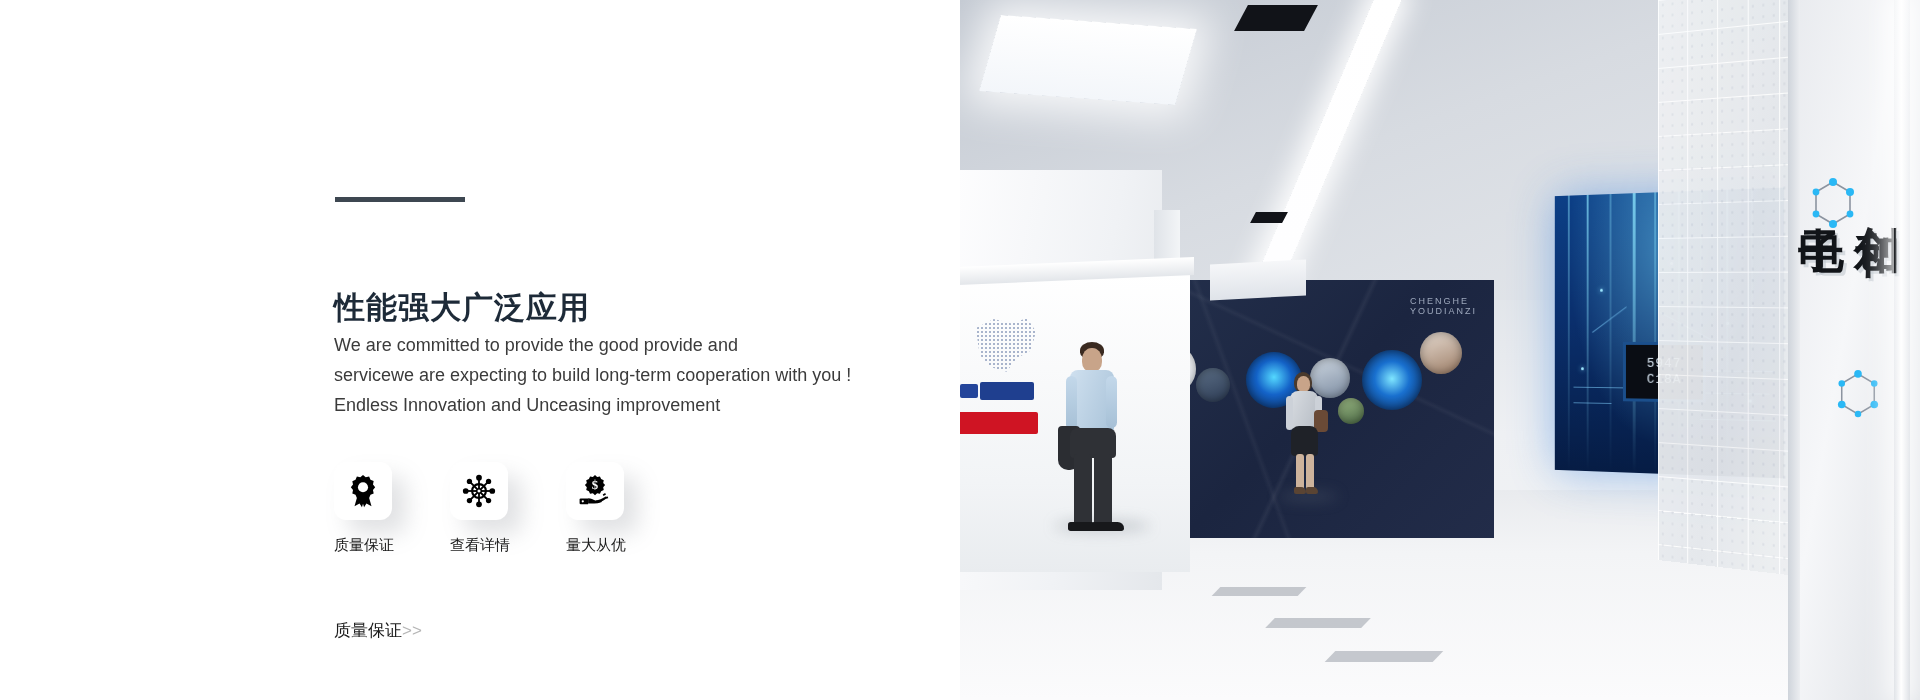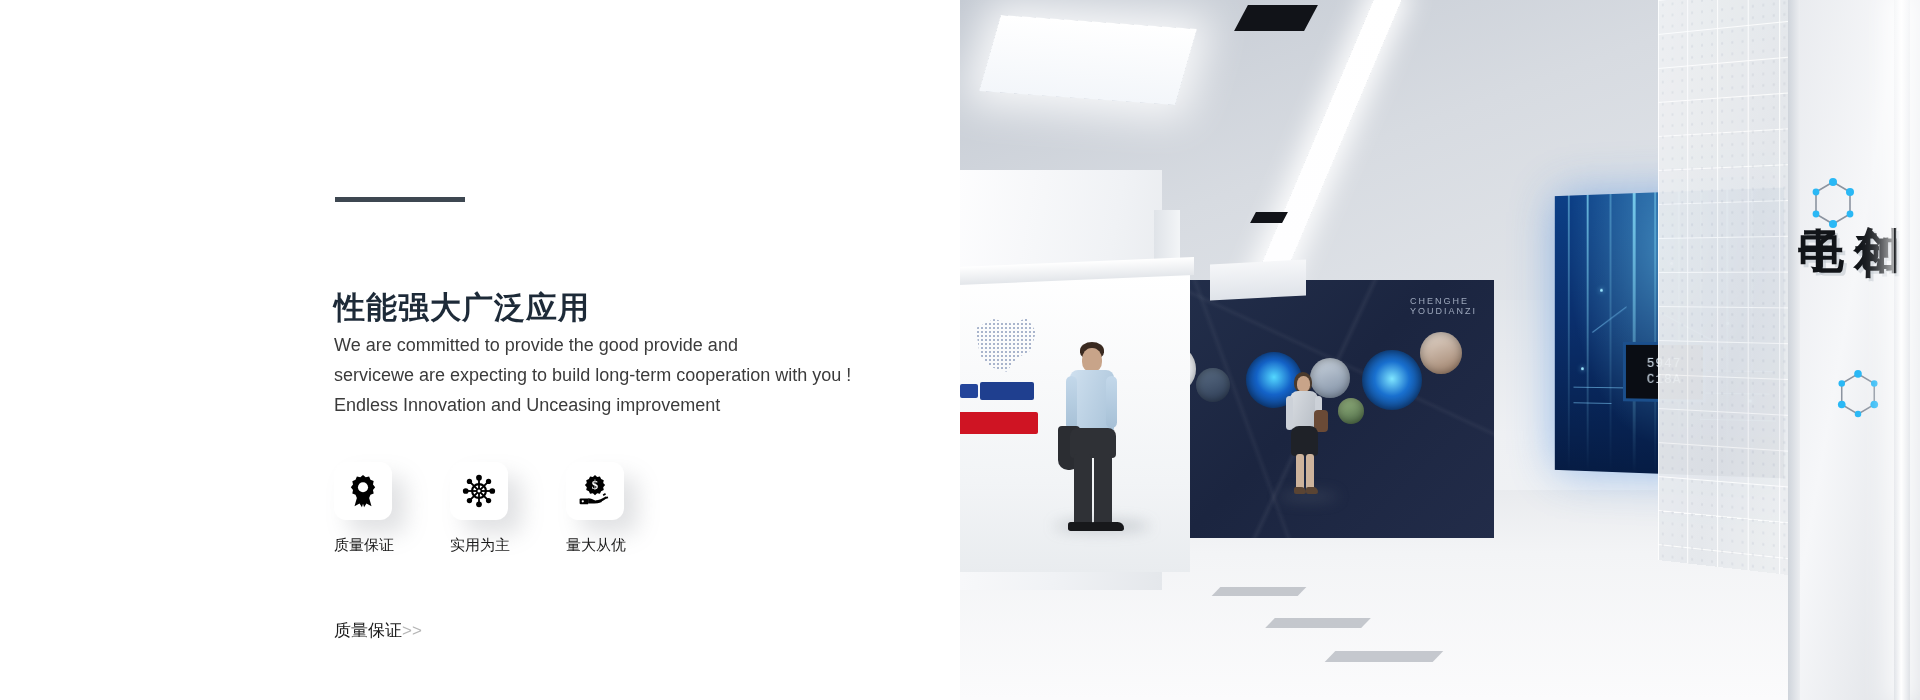--- a/index.html
+++ b/index.html
@@ -526,21 +526,21 @@
               <circle cx="57" cy="32" r="5.4"></circle>
               <circle cx="14" cy="14" r="5"></circle>
               <circle cx="50" cy="14" r="5"></circle>
               <circle cx="14" cy="50" r="5"></circle>
               <circle cx="50" cy="50" r="5"></circle>
             </g>
             <polygon points="32,25 39,32 32,39 25,32" fill="#000000"></polygon>
             <polygon points="32,28.5 35.5,32 32,35.5 28.5,32" fill="#ffffff"></polygon>
           </svg>
         </div>
-        <div class="feature-label">实用为主</div>
+        <div class="feature-label">查看详情</div>
       </div>
 
       <div class="feature">
         <div class="feature-icon">
           <svg viewBox="0 0 64 64" aria-hidden="true">
             <path fill="#000000" d="M32 2l4 3.6 5.3-1.1 2.2 4.9 5 2.2-1.1 5.3 3.6 4-3.6 4 1.1 5.3-5 2.2-2.2 4.9-5.3-1.1-4 3.6-4-3.6-5.3 1.1-2.2-4.9-5-2.2 1.1-5.3-3.6-4 3.6-4-1.1-5.3 5-2.2 2.2-4.9 5.3 1.1z"></path>
             <text x="32" y="28" font-family="Liberation Serif, serif" font-size="24" font-weight="bold" fill="#ffffff" text-anchor="middle">$</text>
             <path fill="#000000" d="M5 46h14v11H5a2 2 0 01-2-2v-7a2 2 0 012-2z"></path>
             <circle cx="9" cy="51.5" r="2.1" fill="#ffffff"></circle>
             <path fill="#000000" d="M19 45.5c6 0 9 2.6 13.5 4.2 2.4.9 7.2 1 10.5.6 1.9-.2 2.6 2.2.6 2.9-4.2 1.5-9 2.3-13.2 2.3H19z"></path>

